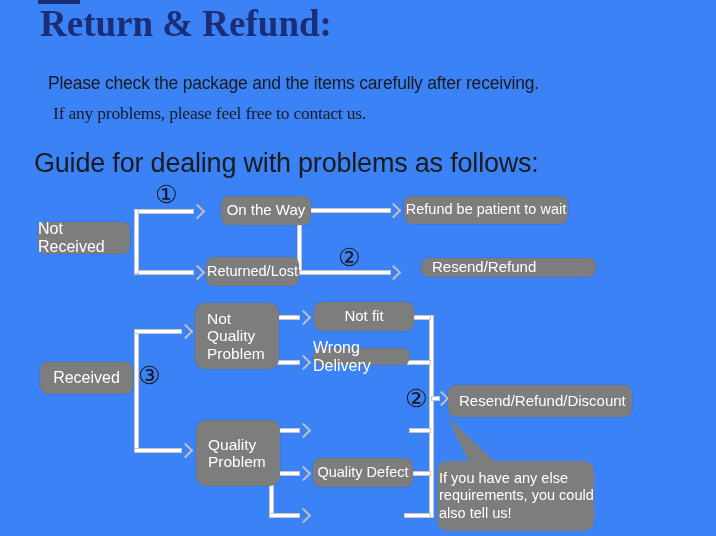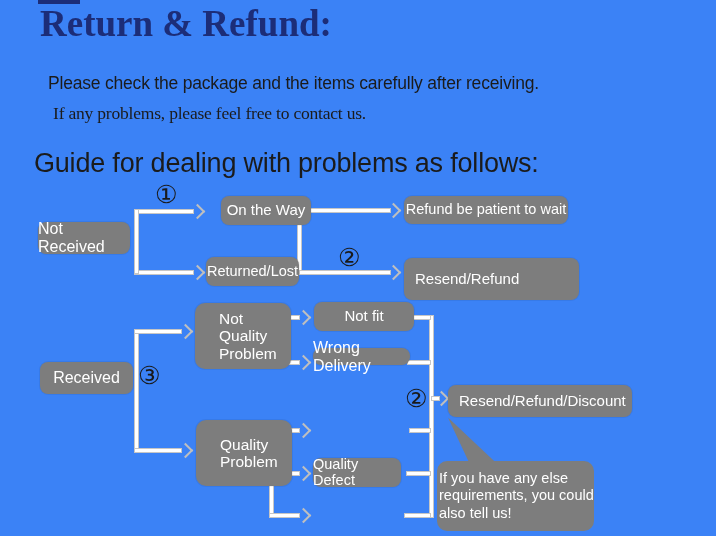--- a/index.html
+++ b/index.html
@@ -25,21 +25,21 @@
   #topbar{
     position:absolute;left:38px;top:0;width:42px;height:4px;background:#1c2d78;
   }
   
   .node{
     position:absolute;background:#7d7d7d;color:#ffffff;
     border-radius:8px;display:flex;align-items:center;justify-content:center;
     font-size:15px;white-space:pre-line;line-height:1.1;
     box-shadow:0 0 0 1px rgba(0,0,0,0.06);
   }
-  .node.big{border-radius:10px;justify-content:flex-start;padding-left:24px;
+  .node.big{border-radius:10px;justify-content:flex-start;padding-left:12px;
     font-size:15.5px;}
   .node.leftal{justify-content:flex-start;padding-left:11px;}
   
   .cl{position:absolute;background:#ffffff;border:1px solid #c6c6c6;box-sizing:border-box;}
   .cl.h{height:5px;}
   .cl.v{width:5px;}
   .arr{
     position:absolute;width:9px;height:9px;
     border-top:2px solid #bfbfbf;border-right:2px solid #bfbfbf;
     transform:rotate(45deg);
@@ -112,30 +112,30 @@
 
   <div class="marker" style="left:155px;top:182px;">①</div>
   <div class="marker" style="left:338px;top:245px;">②</div>
   <div class="marker" style="left:138px;top:363px;">③</div>
   <div class="marker" style="left:405px;top:386px;">②</div>
 
   <div class="node" style="left:38px;top:222px;width:92px;height:32px;font-size:16px;">Not Received</div>
   <div class="node" style="left:193px;top:196px;width:90px;height:29px;margin-left:28px;">On the Way</div>
   <div class="node" style="left:206px;top:257px;width:93px;height:29px;font-size:14.5px;">Returned/Lost</div>
   <div class="node" style="left:404px;top:196px;width:164px;height:28px;font-size:14.5px;">Refund be patient to wait</div>
-  <div class="node leftal" style="left:404px;top:258px;width:164px;height:42px;text-align:center;">Resend/Refund</div>
+  <div class="node leftal" style="left:421px;top:258px;width:164px;height:19px;text-align:center;">Resend/Refund</div>
   <div class="node" style="left:40px;top:362px;width:93px;height:32px;font-size:16px;">Received</div>
   <div class="node big" style="left:195px;top:303px;width:72px;height:66px;">Not
 Quality
 Problem</div>
   <div class="node big" style="left:196px;top:420px;width:72px;height:66px;">Quality
 Problem</div>
   <div class="node" style="left:314px;top:302px;width:100px;height:29px;">Not fit</div>
   <div class="node" style="left:313px;top:348px;width:97px;height:17px;font-size:16px;">Wrong Delivery</div>
-  <div class="node" style="left:313px;top:458px;width:88px;height:29px;font-size:14.5px;">Quality Defect</div>
+  <div class="node" style="left:313px;top:458px;width:100px;height:29px;font-size:14.5px;">Quality Defect</div>
   <div class="node leftal" style="left:448px;top:385px;width:173px;height:32px;">Resend/Refund/Discount</div>
 
   <div id="bubble-tail"></div>
   <div id="bubble">If you have any else
 requirements, you could
 also tell us!</div>
 
 </div>
 
 </body></html>

